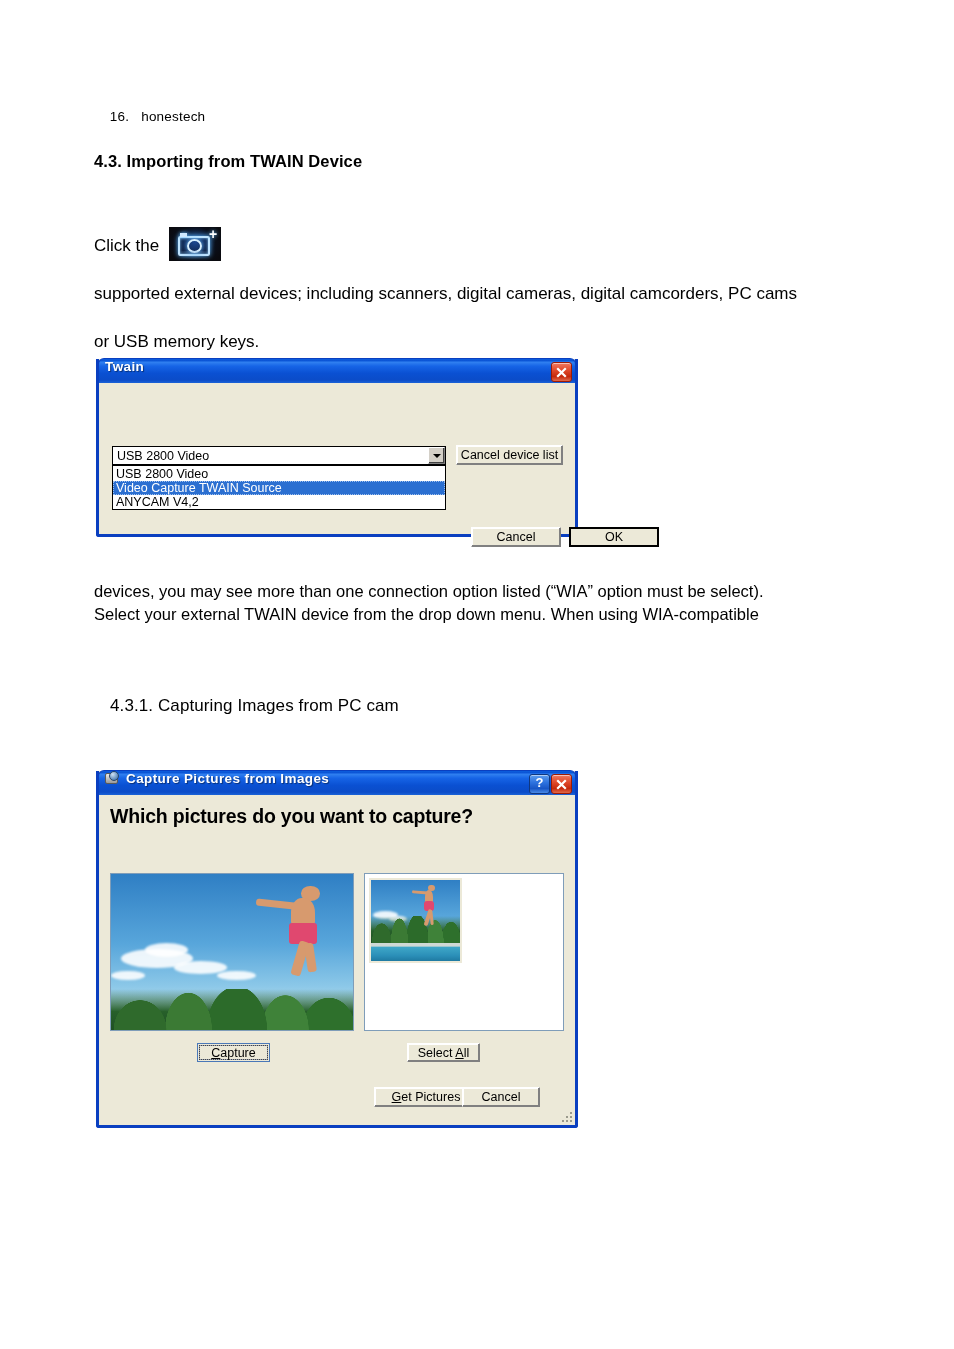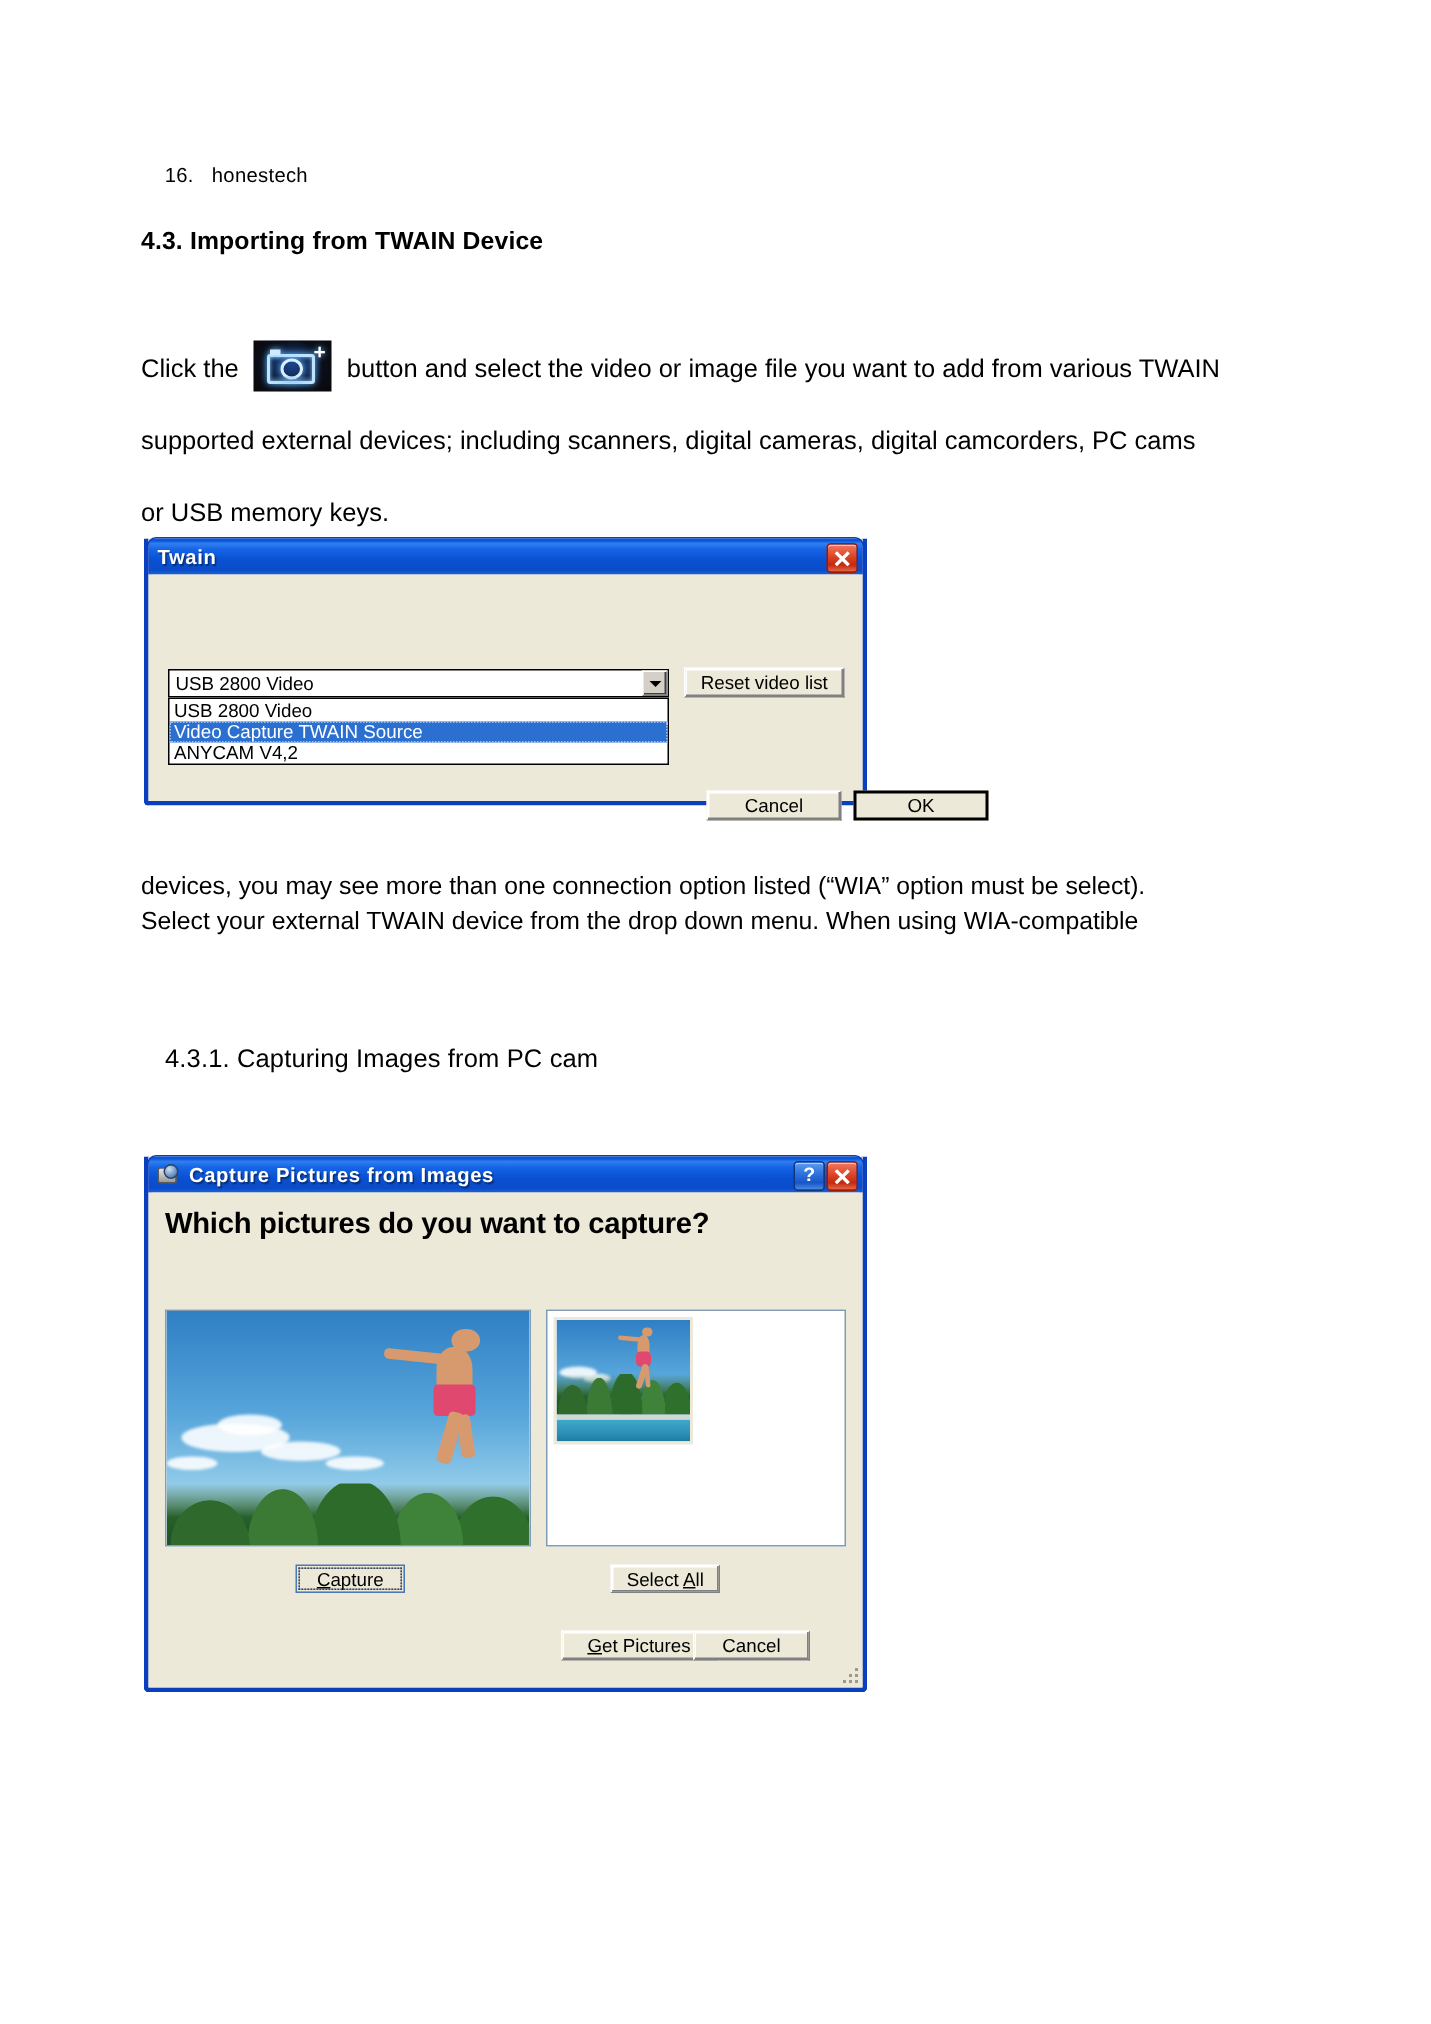--- a/index.html
+++ b/index.html
@@ -135,21 +135,21 @@
   .xp-titlebar {
     height: 25px;
     background: linear-gradient(to bottom,
       #0c5ede 0%, #0a54d6 6%, #2f7ff0 14%, #1664e6 30%,
       #0a50d2 60%, #0b4cc8 88%, #1a63d8 100%);
     border-radius: 6px 6px 0 0;
     border: 1px solid #0a3fc0;
     border-bottom: none;
     position: relative;
     display: flex;
-    align-items: center;
+    align-items: flex-start;
     box-sizing: border-box;
     padding-left: 6px;
     margin: -1px -1px 0 -1px;
   }
   .xp-title-text {
     color: #ffffff;
     font-size: 13.5px;
     font-weight: bold;
     letter-spacing: 0.4px;
     text-shadow: 1px 1px 1px rgba(0,0,0,0.45);
@@ -492,21 +492,21 @@
 
 <div class="page">
 
   <div class="doc-header">
     <span class="num">16.</span><span>honestech</span>
   </div>
 
   <div class="section-title">4.3. Importing from TWAIN Device</div>
 
   <div class="para-1">
-    <span>Click the</span><span class="twain-icon"><span class="cam-body"></span><span class="cam-lens"></span><span class="cam-bump"></span><span class="cam-plus">+</span><span class="cam-reflect"></span></span><span>button and select the video or image file you want to add from various TWAIN</span>
+    <span>Click the</span><span class="twain-icon"><span class="cam-body"></span><span class="cam-lens"></span><span class="cam-bump"></span><span class="cam-plus">+</span><span class="cam-reflect"></span></span>
     <span class="line2">supported external devices; including scanners, digital cameras, digital camcorders, PC cams</span>
     <span class="line3">or USB memory keys.</span>
   </div>
 
   <div class="xp-dialog" id="twain-dialog">
     <div class="xp-titlebar">
       <span class="xp-title-text">Twain</span>
       <span class="xp-btn-close">
         <svg width="11" height="11" viewBox="0 0 11 11" aria-hidden="true">
           <path d="M2 2 L9 9 M9 2 L2 9" stroke="#ffffff" stroke-width="2.2" stroke-linecap="square" fill="none"></path>
@@ -521,21 +521,21 @@
             <span class="tri"></span>
           </span>
       </div>
 
       <div class="combo-list">
         <div class="opt">USB 2800 Video</div>
         <div class="opt sel">Video Capture  TWAIN Source</div>
         <div class="opt">ANYCAM V4,2</div>
       </div>
 
-      <div class="xp-button" id="reset-device-list-button">Reset video list</div>
+      <div class="xp-button" id="reset-device-list-button">Cancel device list</div>
       <div class="xp-button" id="twain-cancel-button">Cancel</div>
       <div class="xp-button" id="twain-ok-button">OK</div>
     </div>
   </div>
 
   <div class="para-2">
     <span>devices, you may see more than one connection option listed (“WIA” option must be select).</span>
     <span>Select your external TWAIN device from the drop down menu.   When using WIA-compatible</span>
   </div>
 

